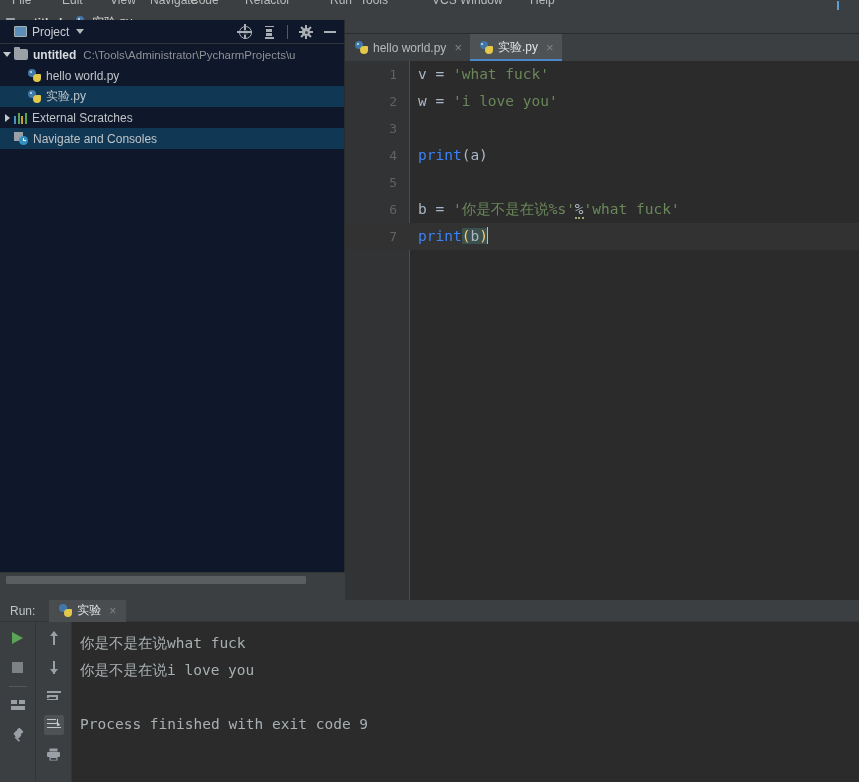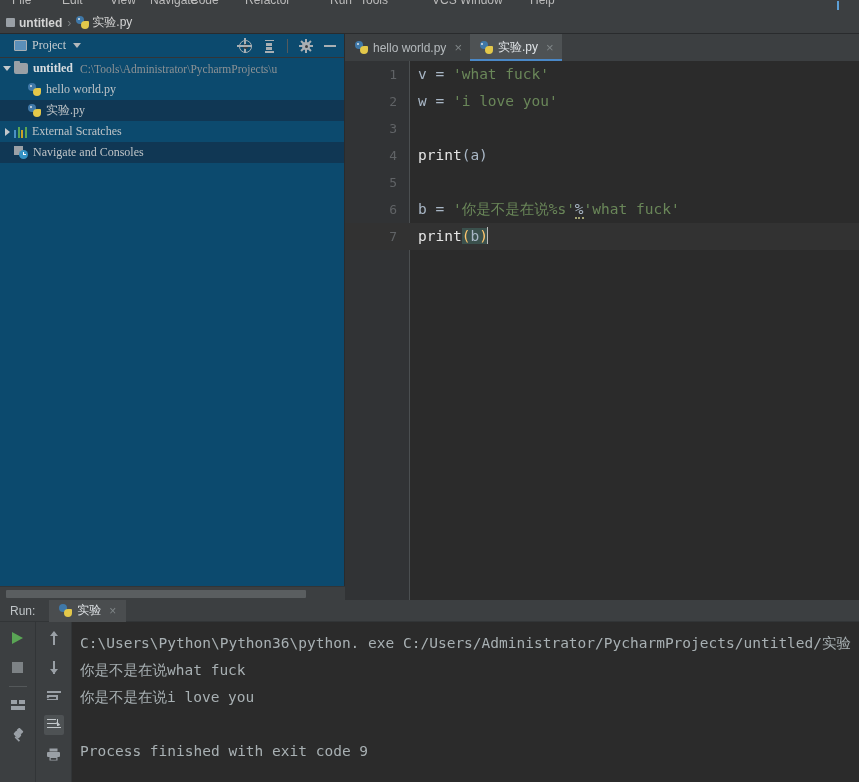--- a/index.html
+++ b/index.html
@@ -49,22 +49,22 @@
   .pyicon .py{
     position:absolute;right:0;bottom:0;width:8px;height:8px;border-radius:50% 1px 50% 50%;
     background:#e3c84a;
   }
   .pyicon .pdot{
     position:absolute;left:1.5px;top:1.5px;width:2px;height:2px;background:#dfe3e6;border-radius:50%;
   }
 
   
   .panel{
-    position:absolute;left:0;top:34px;width:345px;height:566px;
-    background:#0c4a6e;border-right:1px solid #292b2d;box-sizing:border-box;font-family:Liberation Serif, serif;
+    position:absolute;left:0;top:20px;width:345px;height:566px;
+    background:#0f172a;border-right:1px solid #292b2d;box-sizing:border-box;
   }
   .panel-head{
     position:relative;height:24px;display:flex;align-items:center;
     border-bottom:1px solid #323537;box-sizing:border-box;
   }
   .ph-left{display:flex;align-items:center;gap:5px;padding-left:14px;}
   .ph-icon-proj{
     width:13px;height:11px;border:1.6px solid #a9afb3;border-radius:1px;
     box-sizing:border-box;background:#5b8fb9;
   }
@@ -166,21 +166,21 @@
   .lrow.cur .lbg{position:absolute;left:0;right:0;top:0;bottom:0;background:#323232;}
   .lnum{
     position:absolute;left:0;width:52px;text-align:right;top:0;height:27px;line-height:27px;
     color:#606366;font-size:13px;font-family:"DejaVu Sans Mono","Liberation Mono",monospace;
   }
   .ltxt{
     position:absolute;left:73px;top:0;height:27px;line-height:27px;white-space:pre;
     font-family:"DejaVu Sans Mono","Liberation Mono",monospace;font-size:14.5px;color:#a9b7c6;
   }
   .str{color:#6a8759;}
-  .kw{color:#e5e5e5;}
+  .kw{color:#3b82f6;}
   .plain{color:#a9b7c6;}
   .wavy{border-bottom:2px dotted #a0a070;}
   .paren{color:#ffc66d;background:#3b514d;}
   .ident-hl{background:#3b514d;color:#a9b7c6;}
   .caret-blk{display:inline-block;width:1.5px;height:17px;background:#bbbbbb;vertical-align:-3px;margin-left:-1px;}
 
   
   .runpanel{position:absolute;left:0;top:600px;width:859px;height:182px;background:#3c3f41;}
   .run-head{height:22px;display:flex;align-items:center;border-bottom:1px solid #323537;box-sizing:border-box;}
   .run-label{font-size:12px;color:#bfc4c7;padding-left:10px;padding-right:14px;}
@@ -493,21 +493,20 @@
                   <rect x="1" y="4" width="13" height="5" rx="1"></rect>
                   <rect x="3.5" y="9" width="8" height="3.5"></rect>
                 </g>
                 <rect x="4.7" y="10" width="5.6" height="1.8" fill="#3c3f41"></rect>
               </svg>
           </span>
         </span>
       </div>
 
       <div class="console" id="console">
-          <div class="cline">C:\Users\Python\Python36\python. exe C:/Users/Administrator/PycharmProjects/untitled/实验</div>
           <div class="cline">你是不是在说what fuck</div>
           <div class="cline">你是不是在说i love you</div>
           <div class="cline">&nbsp;</div>
           <div class="cline">Process finished with exit code 9</div>
         </div>
     </div>
   </div>
 
 </div>
 

